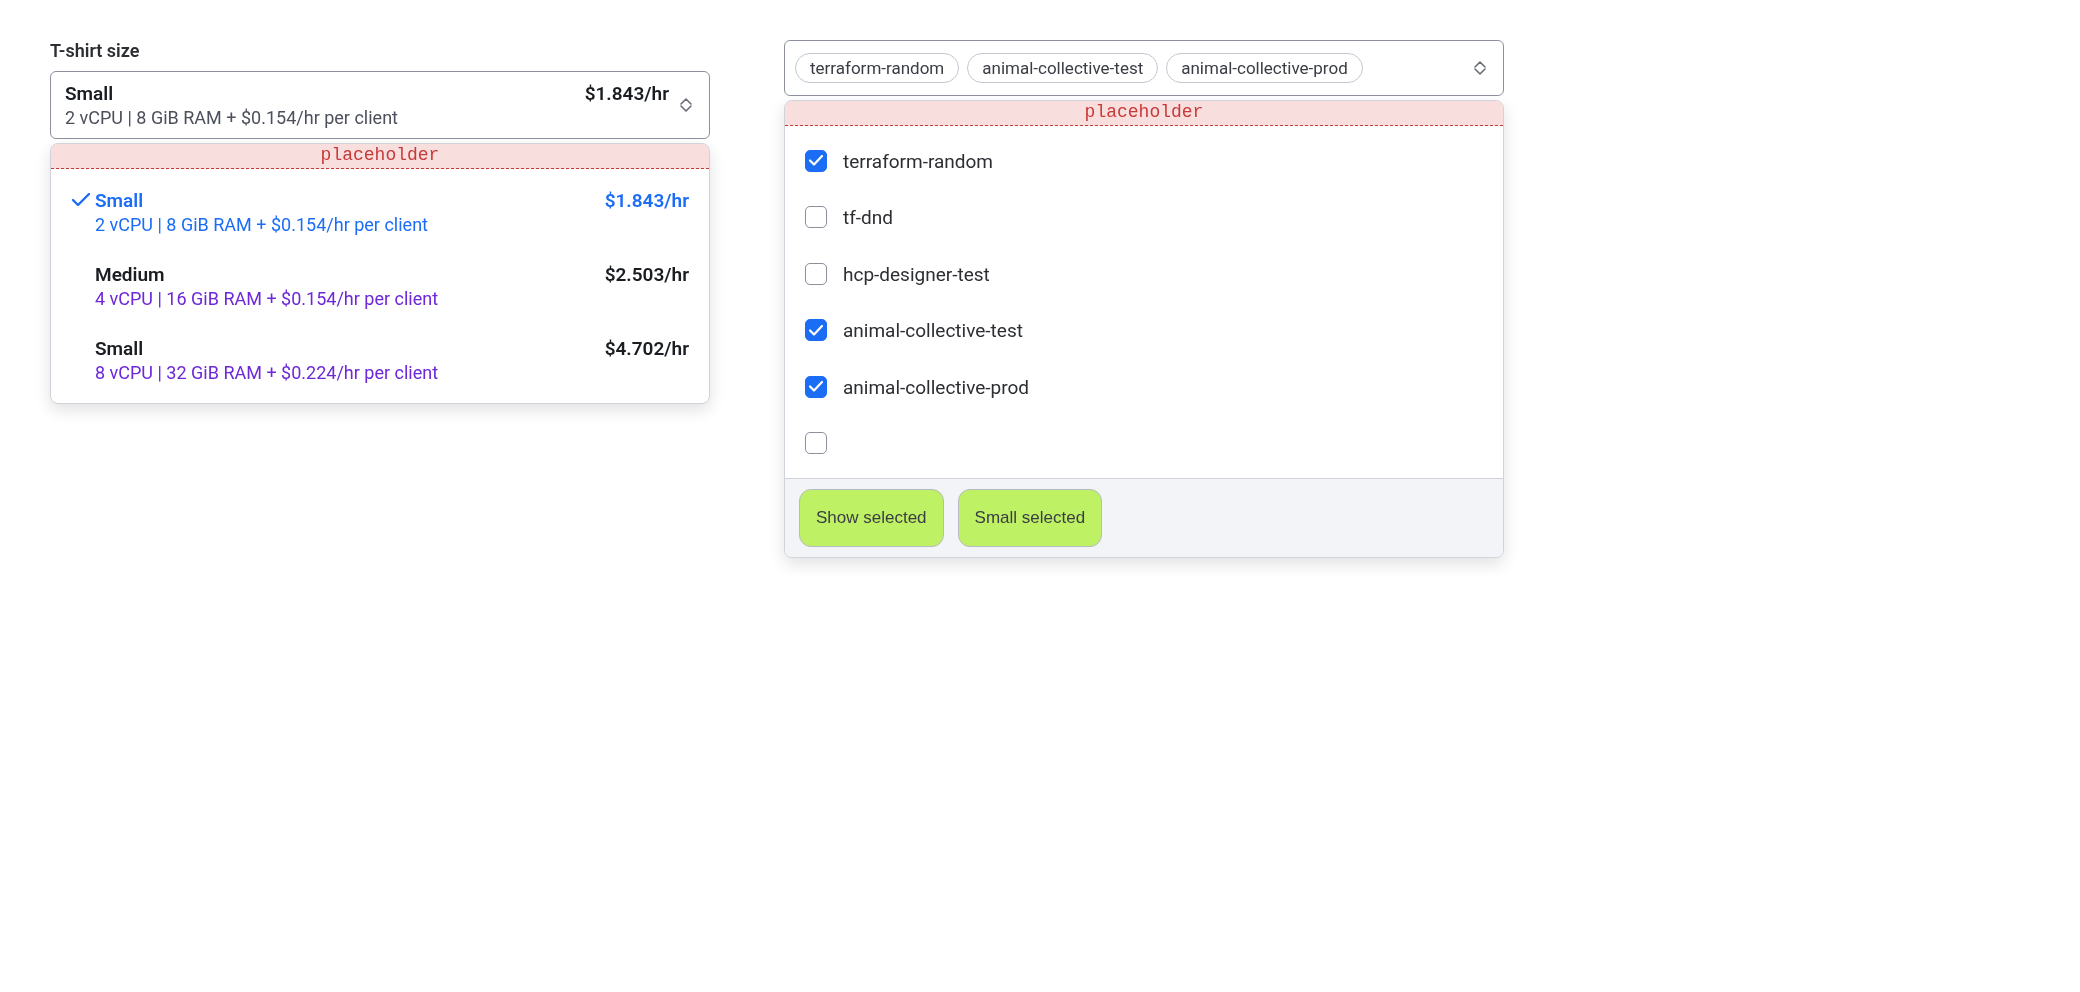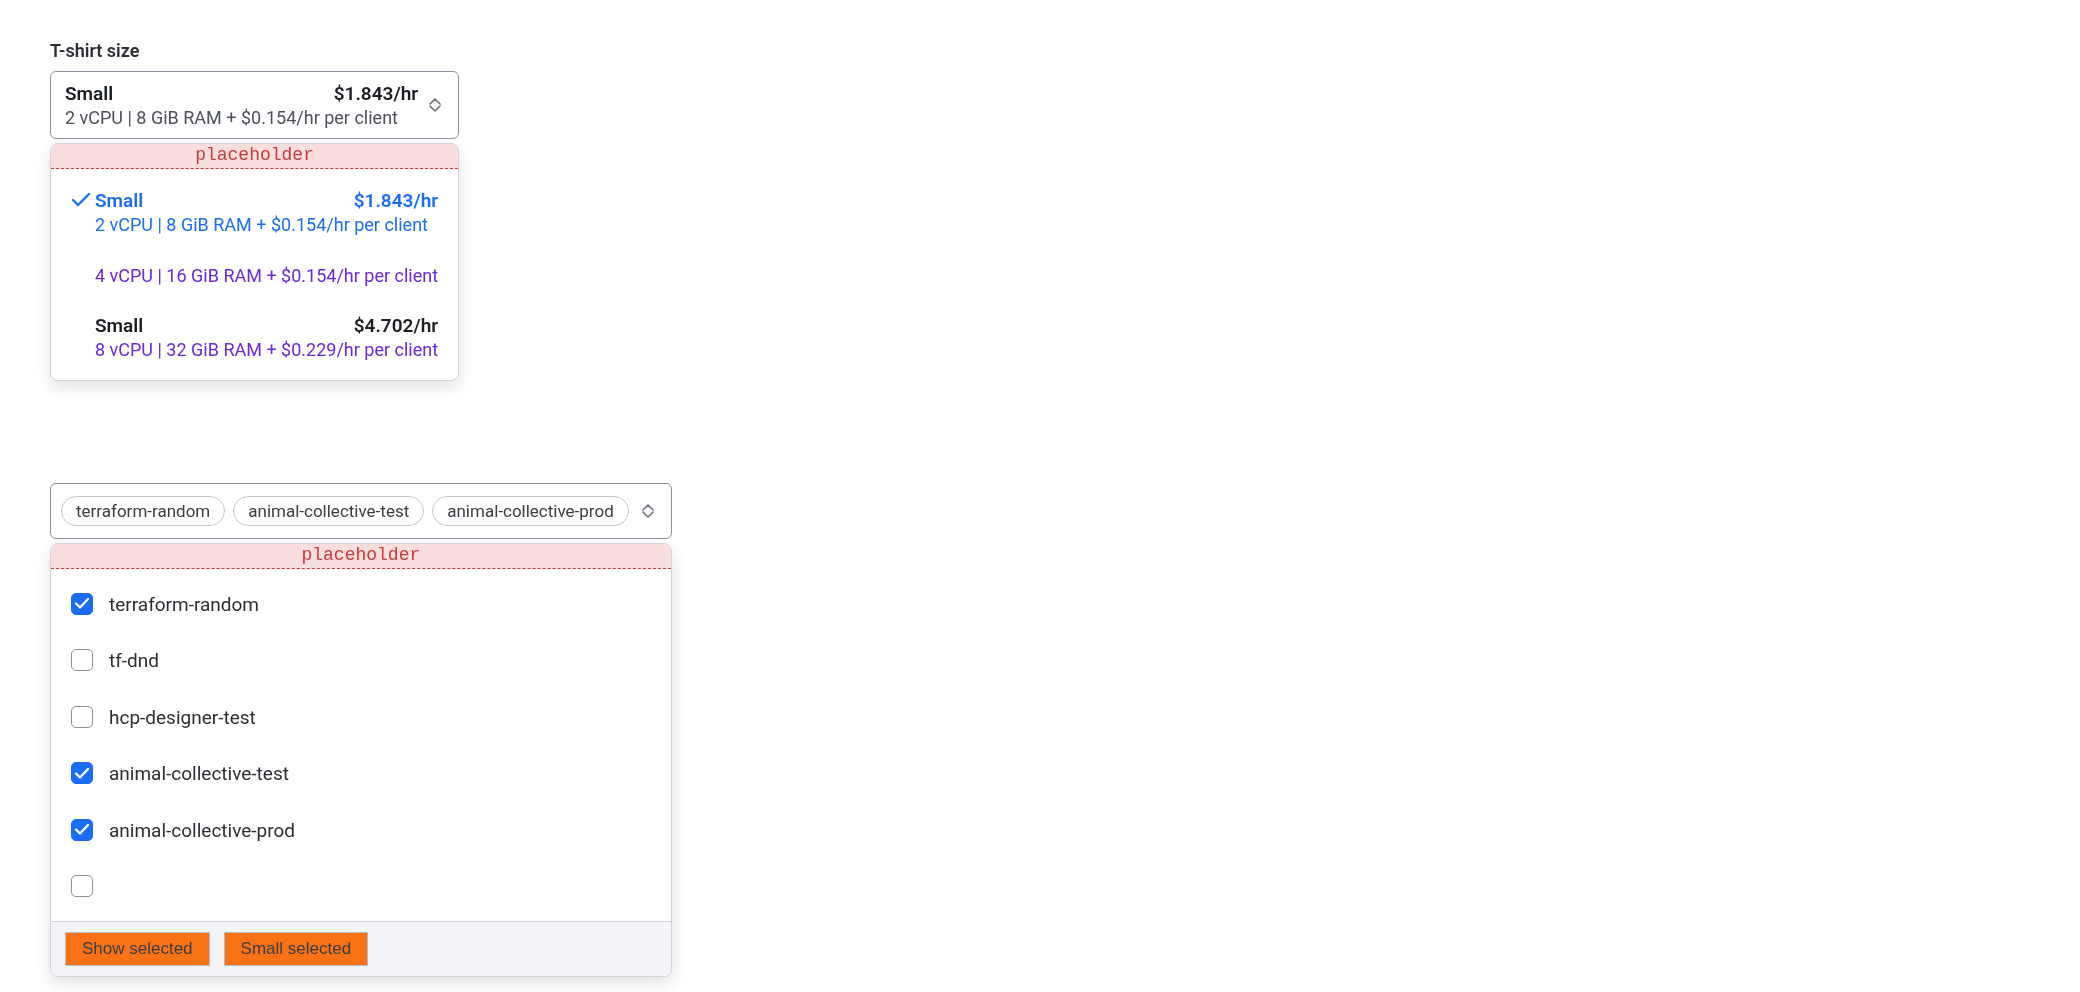--- a/index.html
+++ b/index.html
@@ -9,23 +9,22 @@
     }
     body {
       font-family: -apple-system, BlinkMacSystemFont, "Segoe UI", Roboto, Helvetica, Arial, sans-serif;
       background: #fff;
       padding: 40px 50px;
       font-size: 16px;
       color: #1a1d21;
     }
     .container {
       display: flex;
-      gap: 102px;
-      align-items: flex-start;
-      flex-direction: column;
+      gap: 74px;
+      align-items: flex-start;
     }
     .column {
       flex: 1;
       min-width: 0;
     }
     .column-left { max-width: 660px; }
     .column-right { max-width: 720px; }
     .section-label {
       font-weight: 600;
       font-size: 18px;
@@ -200,23 +199,23 @@
     }
     .footer-bar {
       border-top: 1px solid #d0d3da;
       background: #f3f4f7;
       padding: 10px 14px;
       display: flex;
       gap: 14px;
     }
     .footer-btn {
       border: 1px solid #b6bac4;
-      background: #f97316;
-      border-radius: 1px;
-      padding: 6px 16px;
+      background: #bef264;
+      border-radius: 12px;
+      padding: 18px 16px;
       font-size: 17px;
       color: #3a3d44;
       cursor: pointer;
     }
   </style>
 </head>
 <body>
 
 <div class="container">
 
@@ -256,31 +255,35 @@
               <div class="opt-row">
                 <span class="opt-name">Small</span>
                 <span class="opt-price">$1.843/hr</span>
               </div>
               <div class="opt-sub">2 vCPU | 8 GiB RAM + $0.154/hr per client</div>
             </div>
           </div>
           <div class="option">
             <div class="check-col"></div>
             <div class="opt-body">
+              <div class="opt-row">
+                <span class="opt-name">Medium</span>
+                <span class="opt-price">$2.503/hr</span>
+              </div>
               <div class="opt-sub">4 vCPU | 16 GiB RAM + $0.154/hr per client</div>
             </div>
           </div>
           <div class="option">
             <div class="check-col"></div>
             <div class="opt-body">
               <div class="opt-row">
                 <span class="opt-name">Small</span>
                 <span class="opt-price">$4.702/hr</span>
               </div>
-              <div class="opt-sub">8 vCPU | 32 GiB RAM + $0.229/hr per client</div>
+              <div class="opt-sub">8 vCPU | 32 GiB RAM + $0.224/hr per client</div>
             </div>
           </div>
         </div>
     </div>
   </div>
 
   <div class="column column-right">
 
     <div class="multi-trigger" id="workspace-tags">
       <span class="tag">terraform-random</span>

